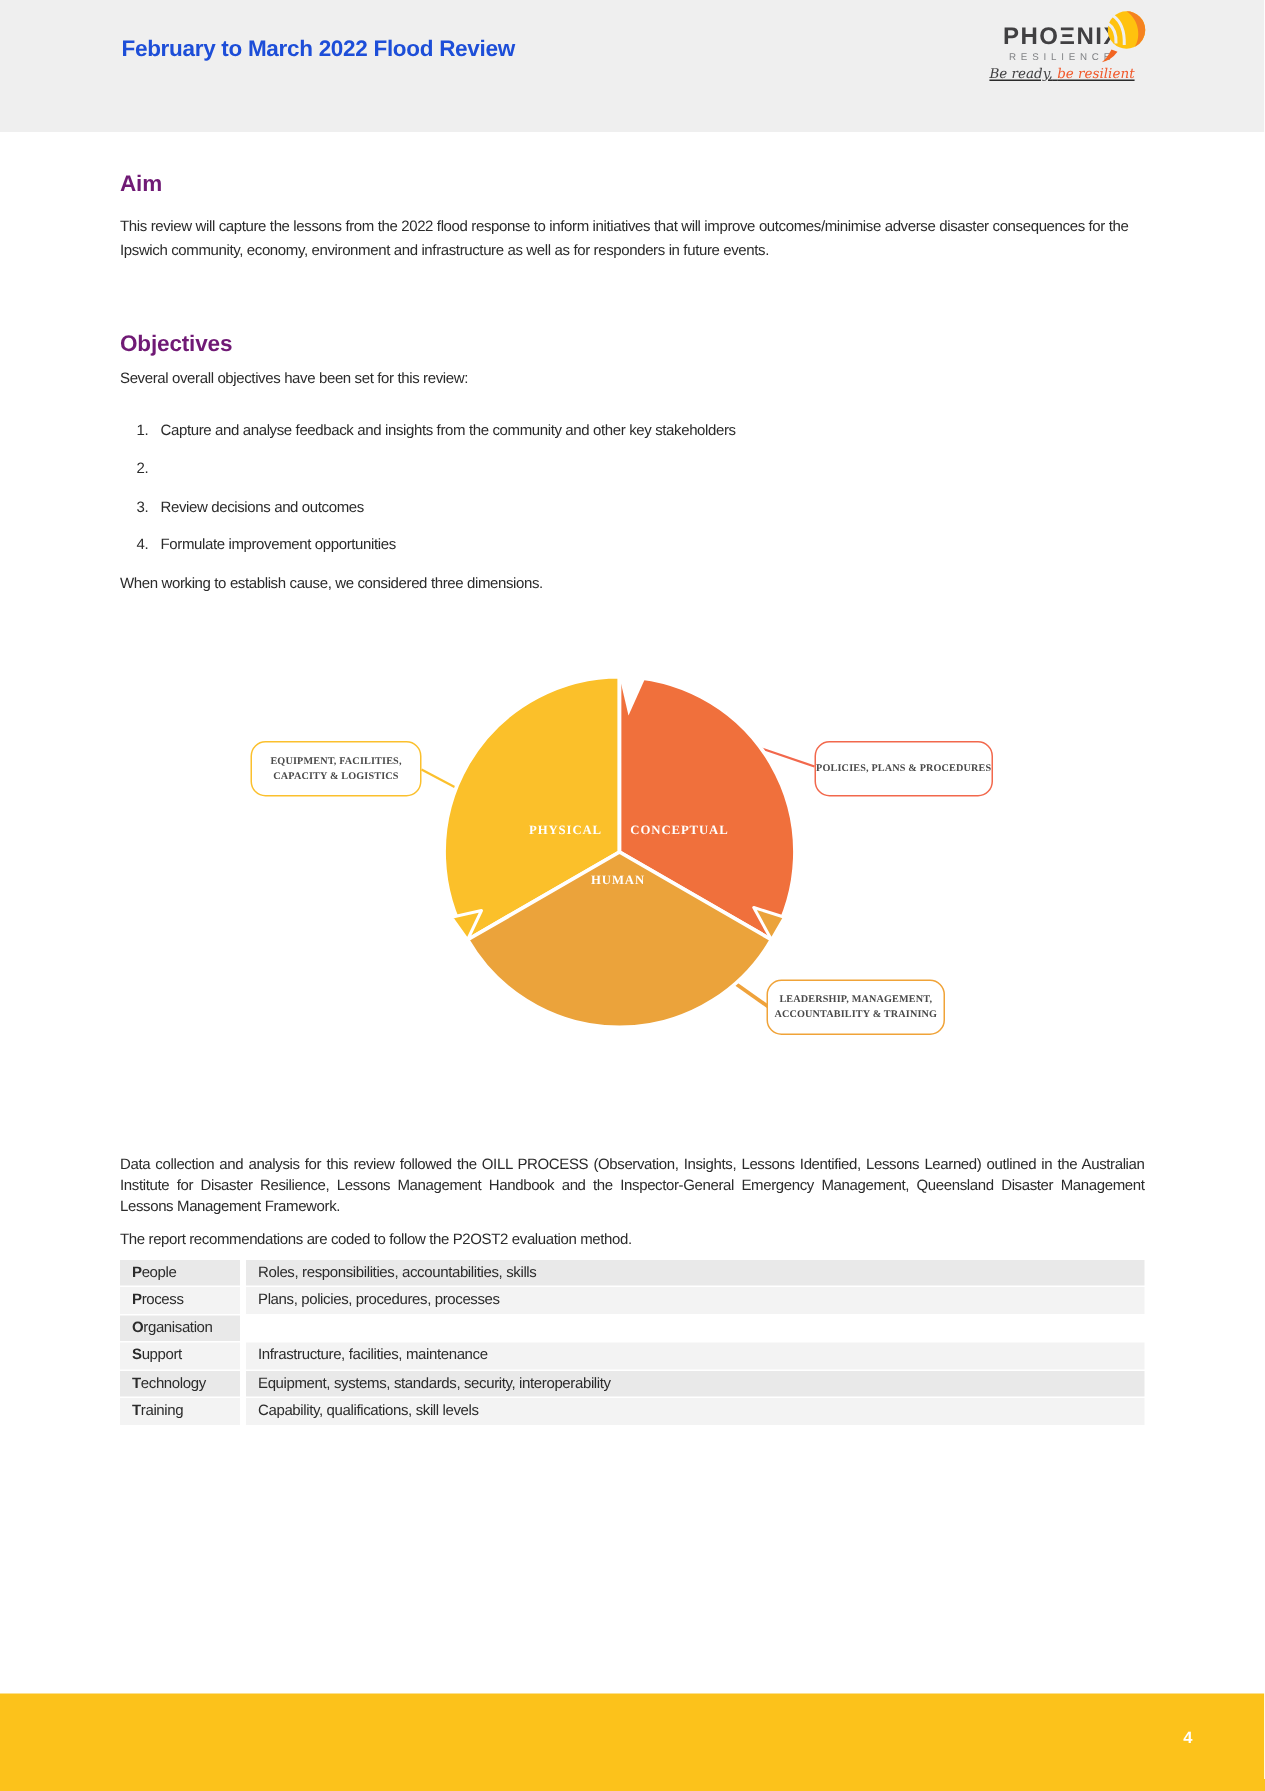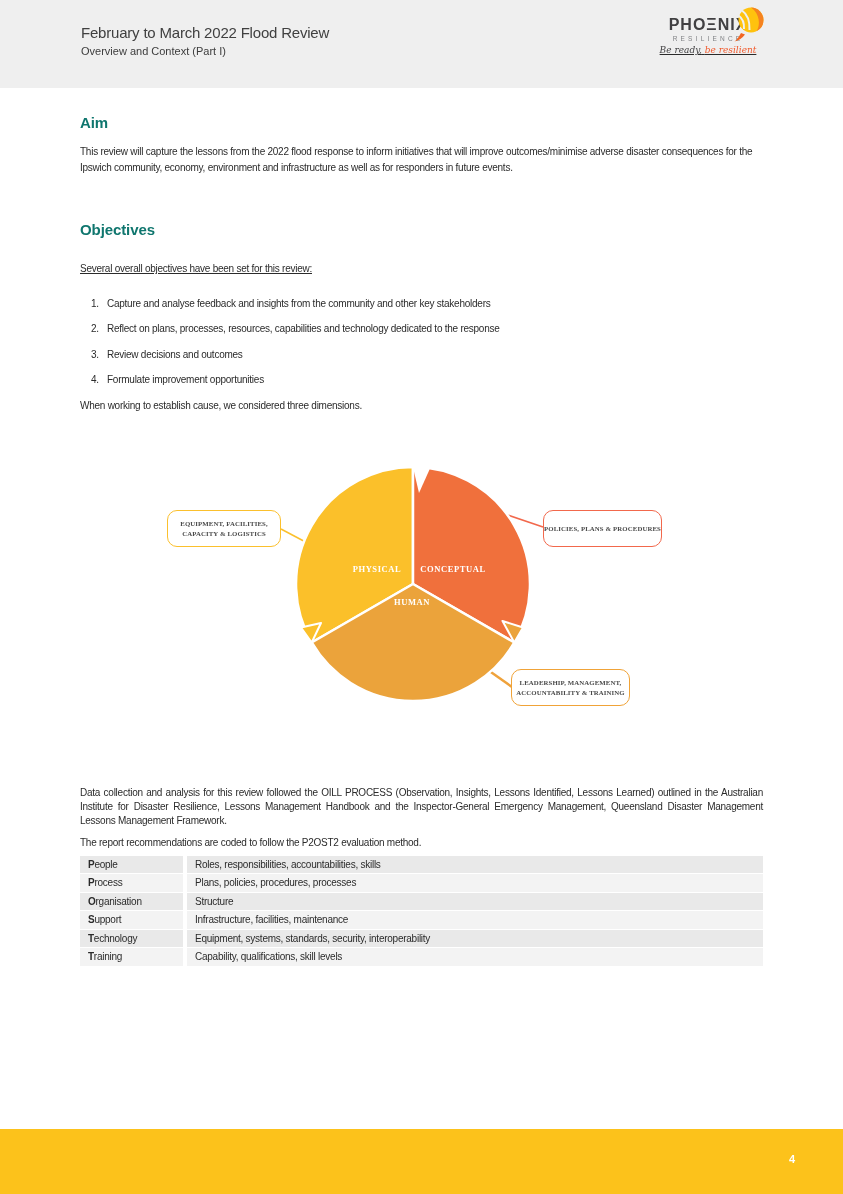--- a/index.html
+++ b/index.html
@@ -6,39 +6,39 @@
   html,body { margin:0; padding:0; background:#ffffff; }
   .page {
     width:843px; height:1194px; background:#ffffff; overflow:hidden;
     display:flex; flex-direction:column; position:relative;
     font-family:"Liberation Sans", sans-serif; color:#2b2b2b;
   }
 
   
   .hdr { flex:none; height:88px; background:#efefef; position:relative; }
   .hdr-text { padding:24px 0 0 81px; }
-  .hdr-title { color:#404040; font-size:15px; font-weight:normal; letter-spacing:-0.2px; }
+  .hdr-title { color:#1d4ed8; font-size:15px; font-weight:bold; letter-spacing:-0.2px; }
   .hdr-sub { color:#3c3c3c; font-size:11px; margin-top:4px; }
   .logo { position:absolute; top:16px; right:74px; width:122px; text-align:center; }
   .logo-brandrow { position:relative; display:inline-block; }
   .logo-brand { font-size:16px; font-weight:bold; color:#414042; letter-spacing:1px; }
   .logo-flame { position:absolute; right:-18px; top:-10px; }
   .logo-sub { font-size:6.5px; color:#808285; letter-spacing:3.2px; margin-top:1px; }
   .logo-tagline { font-family:"DejaVu Serif", serif; font-style:italic; font-size:9px; margin-top:3px;text-decoration:underline; }
   .tag-dark { color:#414042; }
   .tag-orange { color:#f1592b; }
 
   
   .content { flex:1 1 auto; padding:0 80px; position:relative; }
-  h2.sec { color:#0f766e; font-size:15px; font-weight:bold; margin:0; letter-spacing:-0.1px; }
+  h2.sec { color:#701a75; font-size:15px; font-weight:bold; margin:0; letter-spacing:-0.1px; }
   p.body { margin:0; font-size:10px; letter-spacing:-0.25px; line-height:15.5px; color:#2b2b2b; }
   #aim-h   { margin-top:26px; }
   #aim-p   { margin-top:13px; }
   #obj-h   { margin-top:46px; }
-  #obj-i   { margin-top:23px;text-decoration:underline; }
+  #obj-i   { margin-top:7px; }
   .obj-list { margin-top:19px; }
   .obj-item { display:flex; padding-left:11px; margin-bottom:10px; font-size:10px; letter-spacing:-0.25px; line-height:15.5px; }
   .obj-num { flex:none; width:16px; }
   #meth-h  { margin-top:48px; }
   #meth-i  { }
 
   
   .diagram { position:relative; height:330px; margin:30px -80px 0 -80px;font-family:Liberation Serif, serif; }
   .pie-svg { position:absolute; left:0; top:0; }
   .pie-label { position:absolute; color:#ffffff; font-size:8.5px; font-weight:bold; letter-spacing:0.6px; text-align:center; }
@@ -55,37 +55,36 @@
   #co-bottom { left:511px; top:226px; width:119px; height:37px; border:1.5px solid #f0a338; }
 
   
   #data-p { margin-top:13px; text-align:justify; line-height:14px; }
   #rec-p  { margin-top:7px; }
   .ptable { margin-top:5px; }
   .prow { display:flex; margin-bottom:1px; font-size:10px; letter-spacing:-0.25px; }
   .prow:nth-child(odd) .cell { background:#e9e9e9; }
   .prow:nth-child(even) .cell { background:#f3f3f3; }
   .cell { padding:3px 8px 3px 8px; line-height:11.5px; }
-  .cell-term { flex:none; width:103px; margin-right:4px; }
+  .cell-term { flex:none; width:80px; margin-right:4px; }
   .cell-def  { flex:1 1 auto; }
   .t-init { font-weight:bold; }
 
   
   .ftr { flex:none; height:65px; background:#fcc21b; position:relative; }
   .page-num { position:absolute; right:48px; top:24px; color:#ffffff; font-size:11px; font-weight:bold; }
 </style>
 </head>
 <body>
 
 <div class="page">
 
   <div class="hdr">
     <div class="hdr-text">
       <div class="hdr-title">February to March 2022 Flood Review</div>
-      <div class="hdr-sub">Overview and Context (Part I)</div>
     </div>
     <div class="logo">
       <div class="logo-brandrow">
         <span class="logo-brand">PHOΞNIX</span>
         <span class="logo-flame">
           <svg width="34" height="38" viewBox="0 0 34 38">
             <circle cx="20" cy="14" r="12.5" fill="#FFC20E"></circle>
             <path d="M20 1.5 A12.5 12.5 0 0 1 32.5 14 A12.5 12.5 0 0 1 25.5 25.2 C 29.5 19.5 29 7.5 20 1.5 Z" fill="#F58220"></path>
             <path d="M11 4.5 Q 19 10 18.5 24" stroke="#efefef" stroke-width="2" fill="none"></path>
             <path d="M7.5 9.5 Q 13.5 13.5 13 23" stroke="#efefef" stroke-width="2" fill="none"></path>
@@ -108,21 +107,20 @@
 
     <h2 class="sec" id="obj-h">Objectives</h2>
     <p class="body" id="obj-i">Several overall objectives have been set for this review:</p>
     <div class="obj-list">
       <div class="obj-item">
         <span class="obj-num">1.</span>
         <span>Capture and analyse feedback and insights from the community and other key stakeholders</span>
       </div>
       <div class="obj-item">
         <span class="obj-num">2.</span>
-        <span>Reflect on plans, processes, resources, capabilities and technology dedicated to the response</span>
       </div>
       <div class="obj-item">
         <span class="obj-num">3.</span>
         <span>Review decisions and outcomes</span>
       </div>
       <div class="obj-item">
         <span class="obj-num">4.</span>
         <span>Formulate improvement opportunities</span>
       </div>
     </div>
@@ -171,21 +169,20 @@
       <div class="prow">
         <div class="cell cell-term"><span class="t-init">P</span><span>eople</span></div>
         <div class="cell cell-def">Roles, responsibilities, accountabilities, skills</div>
       </div>
       <div class="prow">
         <div class="cell cell-term"><span class="t-init">P</span><span>rocess</span></div>
         <div class="cell cell-def">Plans, policies, procedures, processes</div>
       </div>
       <div class="prow">
         <div class="cell cell-term"><span class="t-init">O</span><span>rganisation</span></div>
-        <div class="cell cell-def">Structure</div>
       </div>
       <div class="prow">
         <div class="cell cell-term"><span class="t-init">S</span><span>upport</span></div>
         <div class="cell cell-def">Infrastructure, facilities, maintenance</div>
       </div>
       <div class="prow">
         <div class="cell cell-term"><span class="t-init">T</span><span>echnology</span></div>
         <div class="cell cell-def">Equipment, systems, standards, security, interoperability</div>
       </div>
       <div class="prow">

